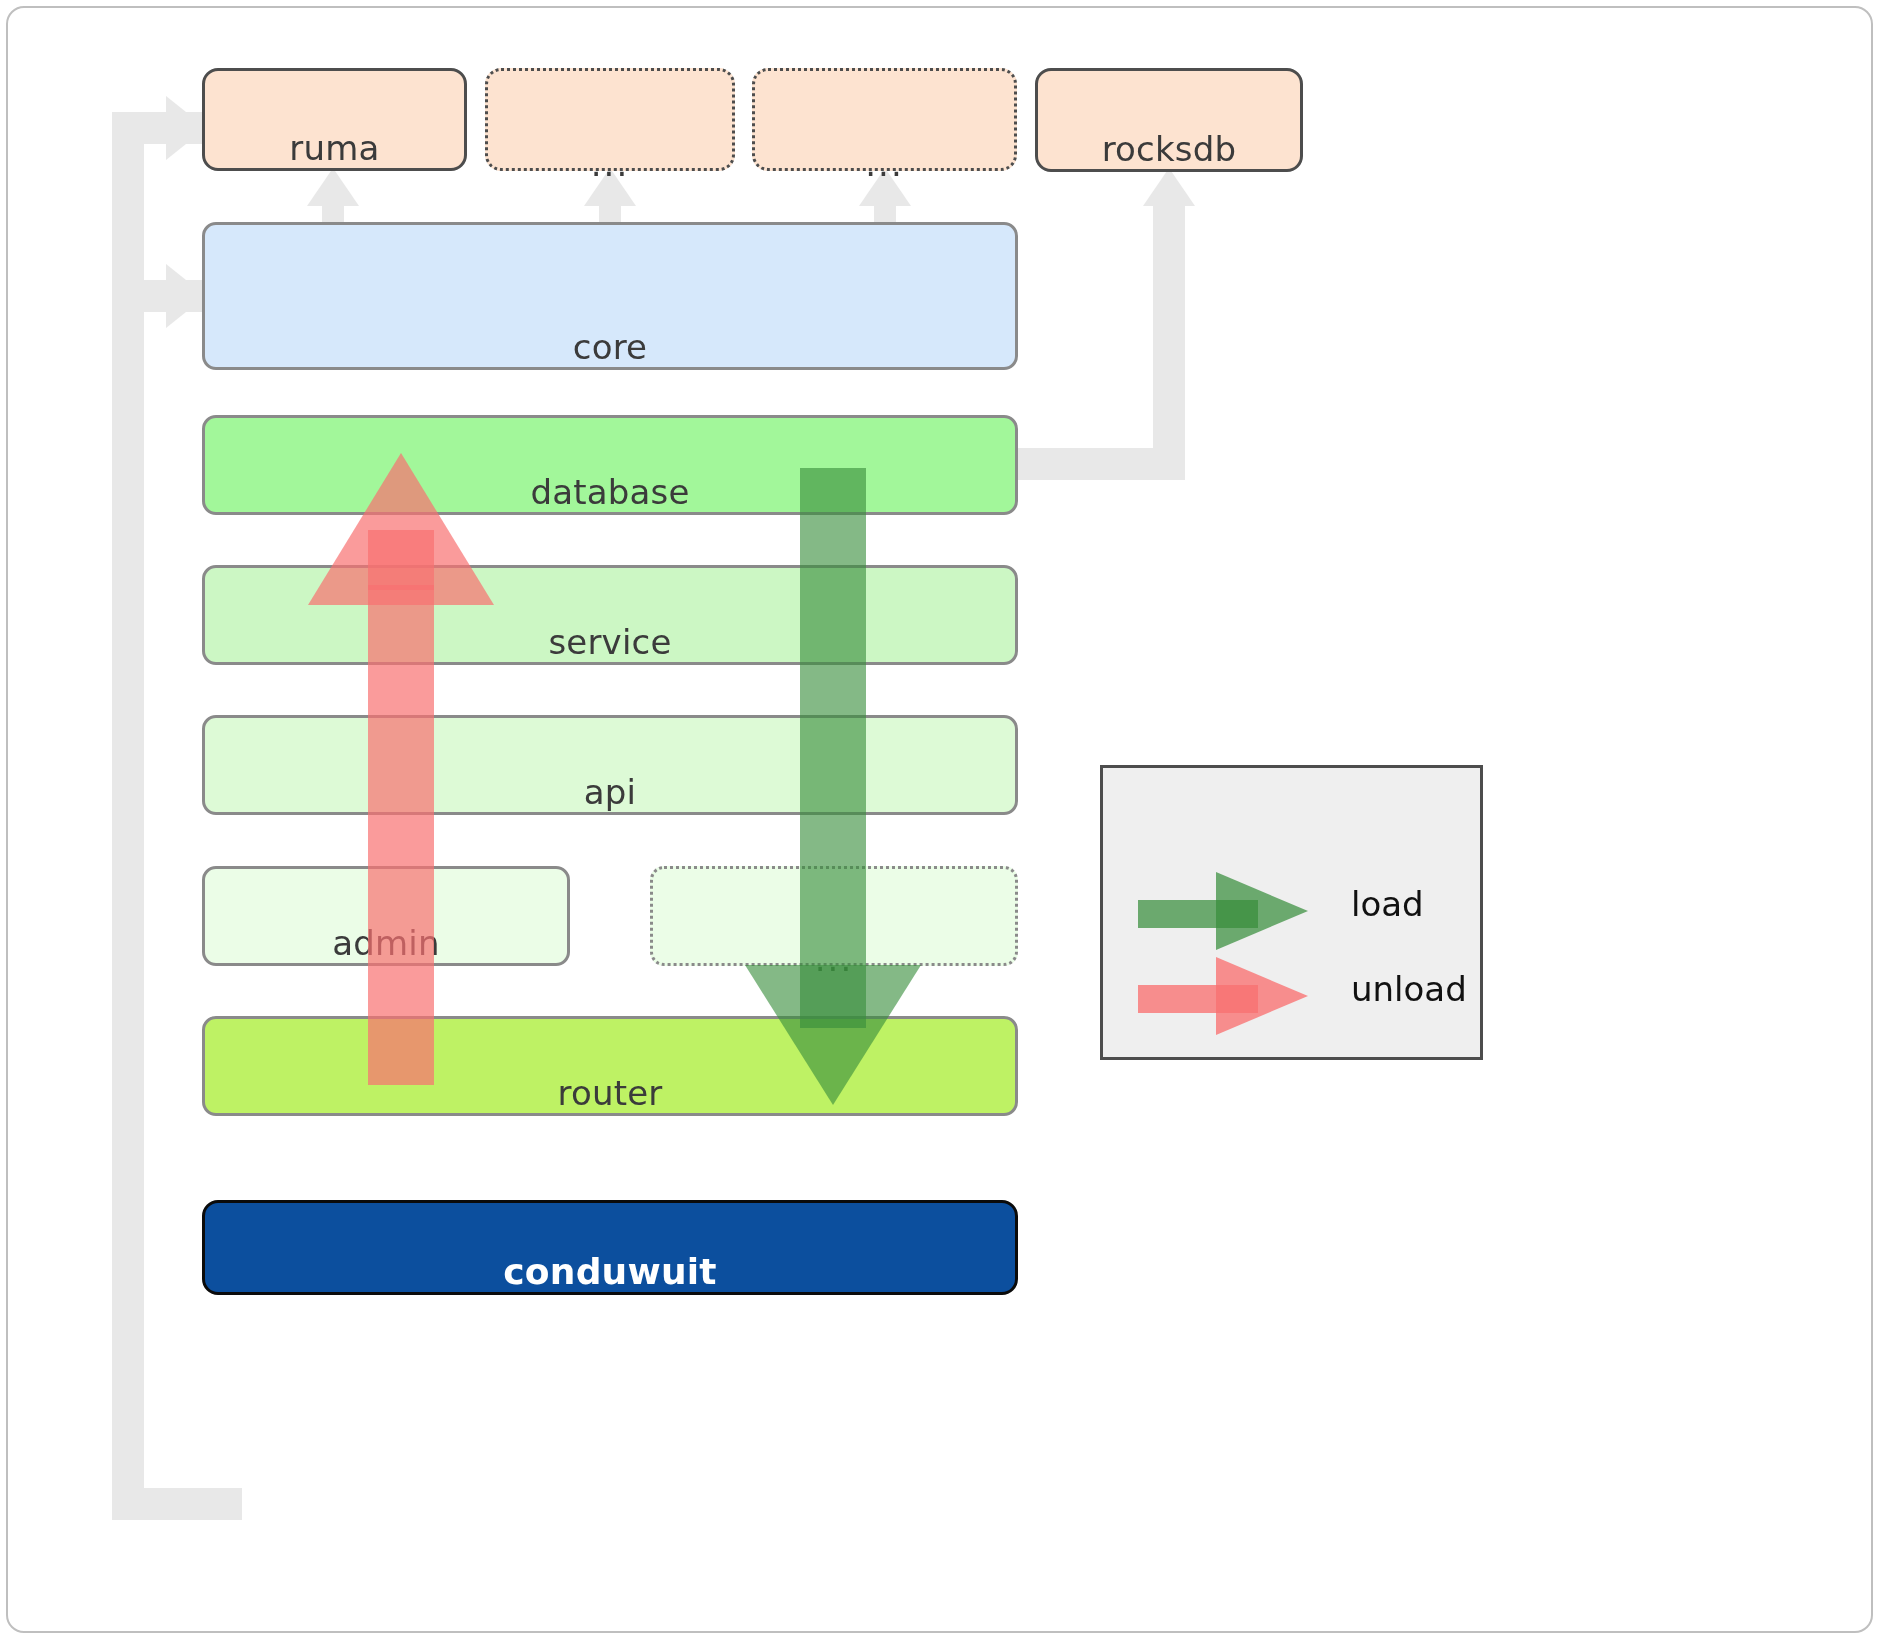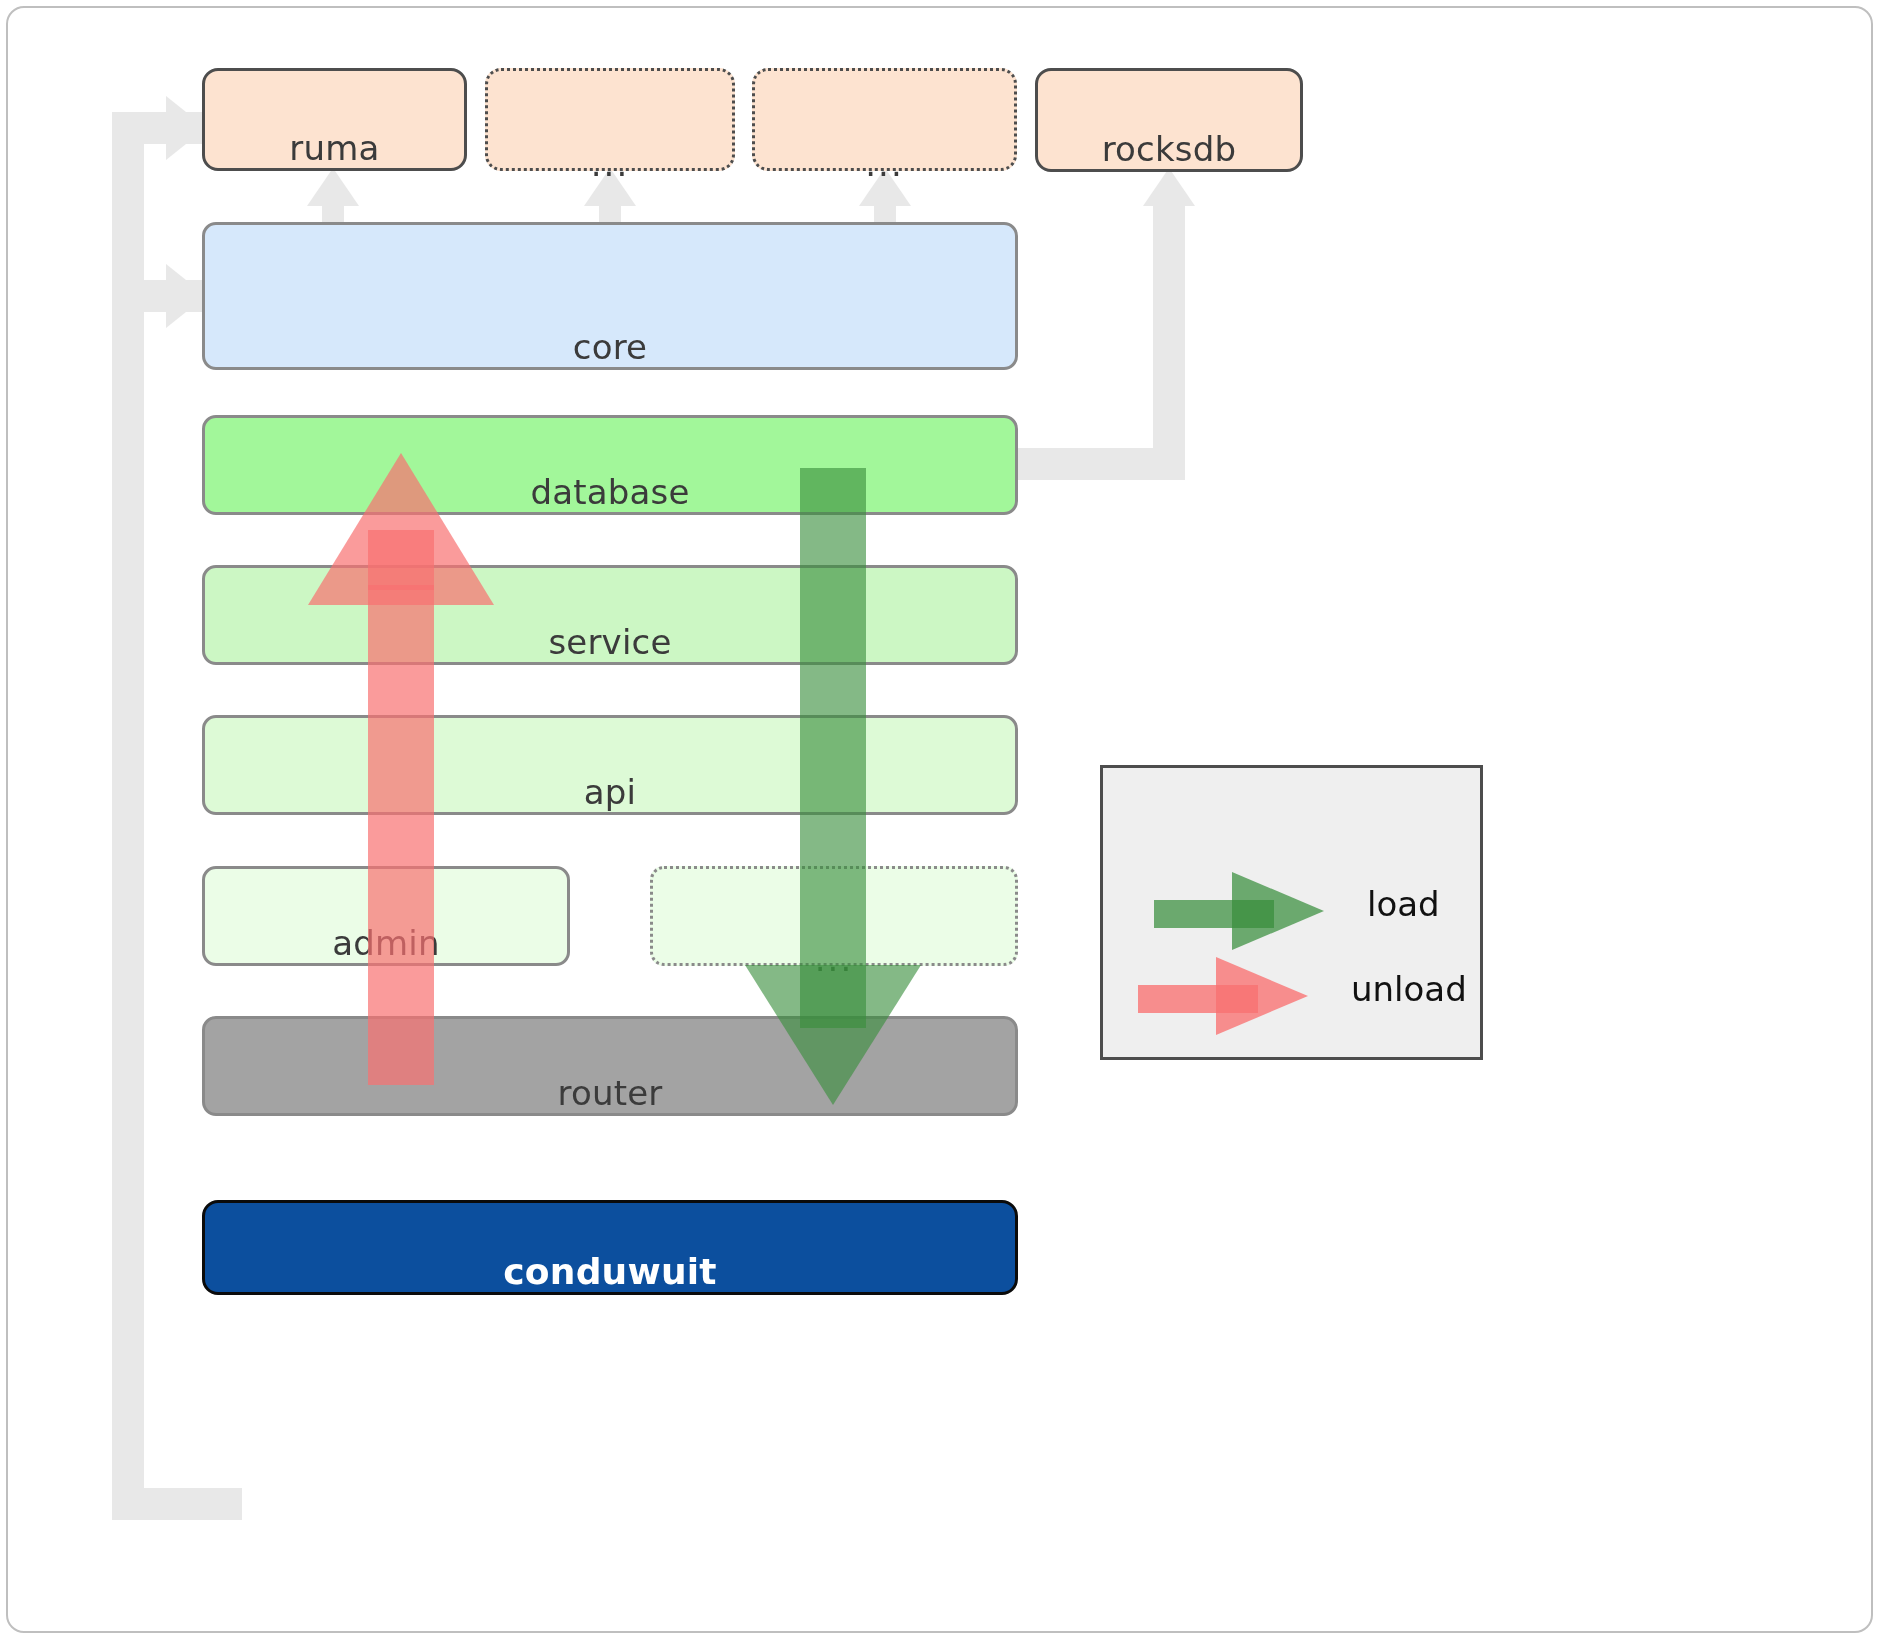--- a/index.html
+++ b/index.html
@@ -57,21 +57,21 @@
   
   .layer{ border:3px solid #8a8a8a; }
   .layer.dotted{ border:3px dotted #8a8a8a; }
 
   .c-core{ background:#d6e8fb; }
   .c-database{ background:#a2f79a; }
   .c-service{ background:#ccf7c4; }
   .c-api{ background:#ddfad6; }
   .c-admin{ background:#ebfde7; }
   .c-dots{ background:#ebfde7; }
-  .c-router{ background:#a3a3a3; }
+  .c-router{ background:#bef264; }
 
   .c-conduwuit{
     background:#0c4f9e;
     border:3px solid #0b0b0b;
     color:#ffffff;
     font-weight:bold;
     border-radius:16px;
     font-size:36px;
   }
 
@@ -230,21 +230,21 @@
 
   <div class="load-shaft" style="left:800px;top:468px;width:66px;height:560px;"></div>
   <div class="load-head" style="left:745px;top:965px;"></div>
 
   <div class="box c-conduwuit" style="left:202px;top:1200px;width:816px;height:95px;">
     <span>conduwuit</span>
   </div>
 
   <div id="legend">
 
-    <div class="legend-row lg-green" style="top:110px;margin-left:16px;">
+    <div class="legend-row lg-green" style="top:110px;">
       <div class="lg-shaft"></div>
       <div class="lg-head"></div>
       <div class="legend-label">load</div>
     </div>
 
     <div class="legend-row lg-red" style="top:195px;">
       <div class="lg-shaft"></div>
       <div class="lg-head"></div>
       <div class="legend-label">unload</div>
     </div>

